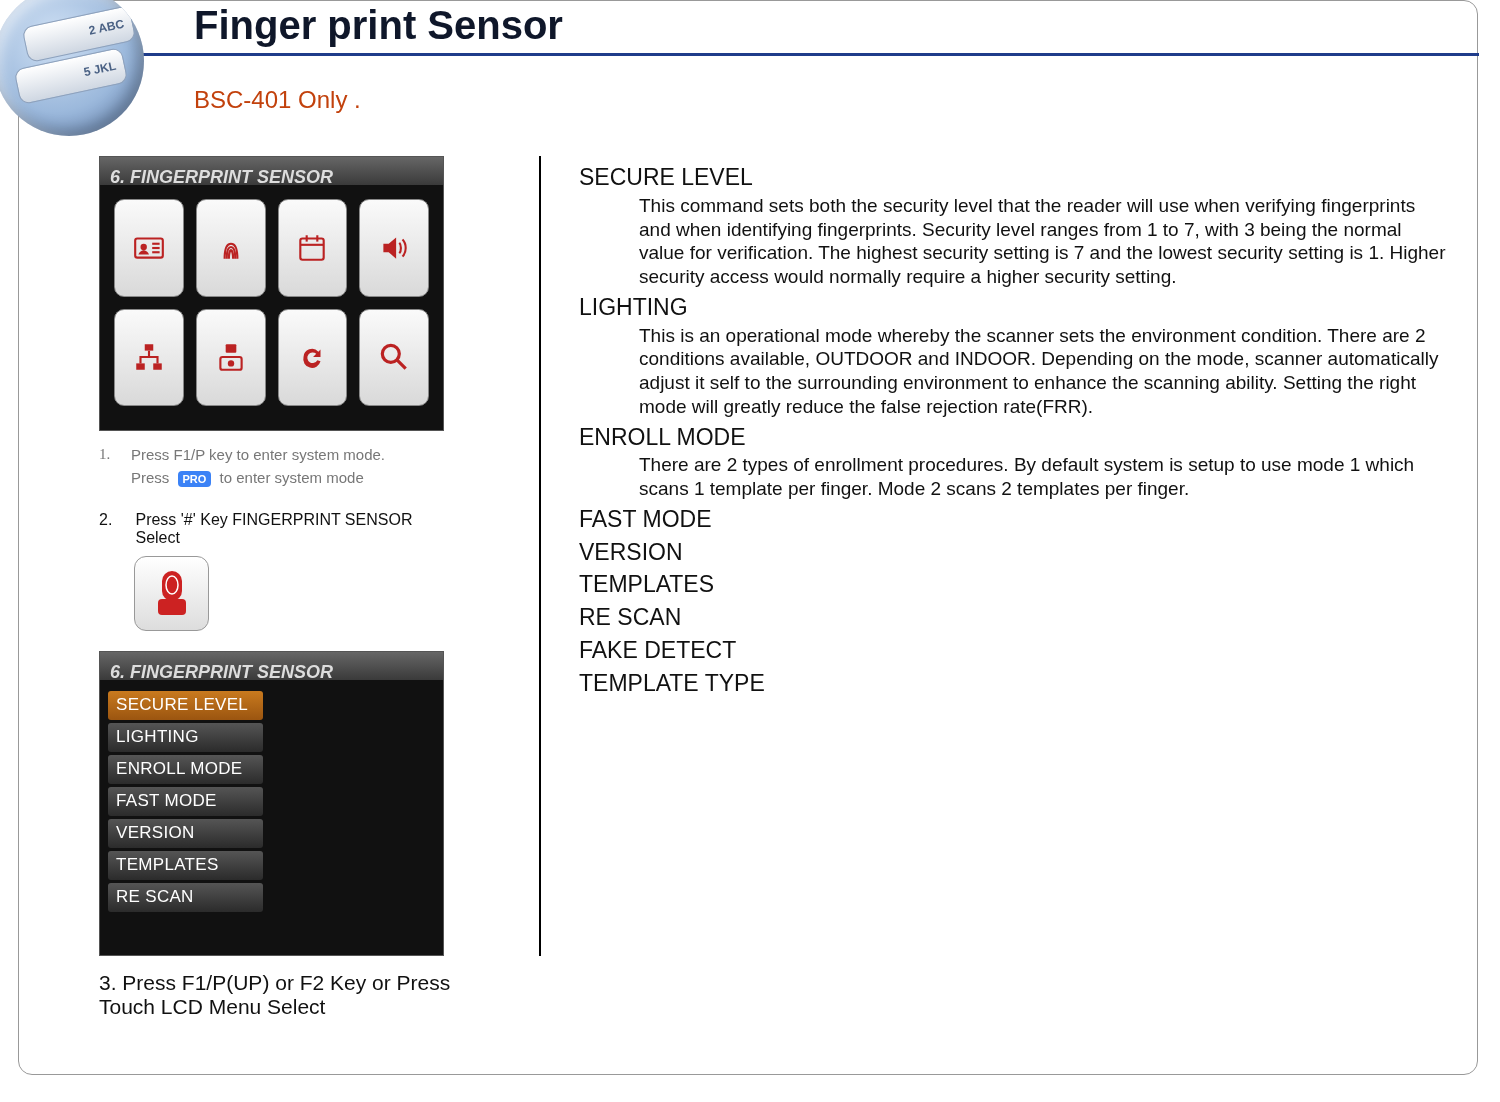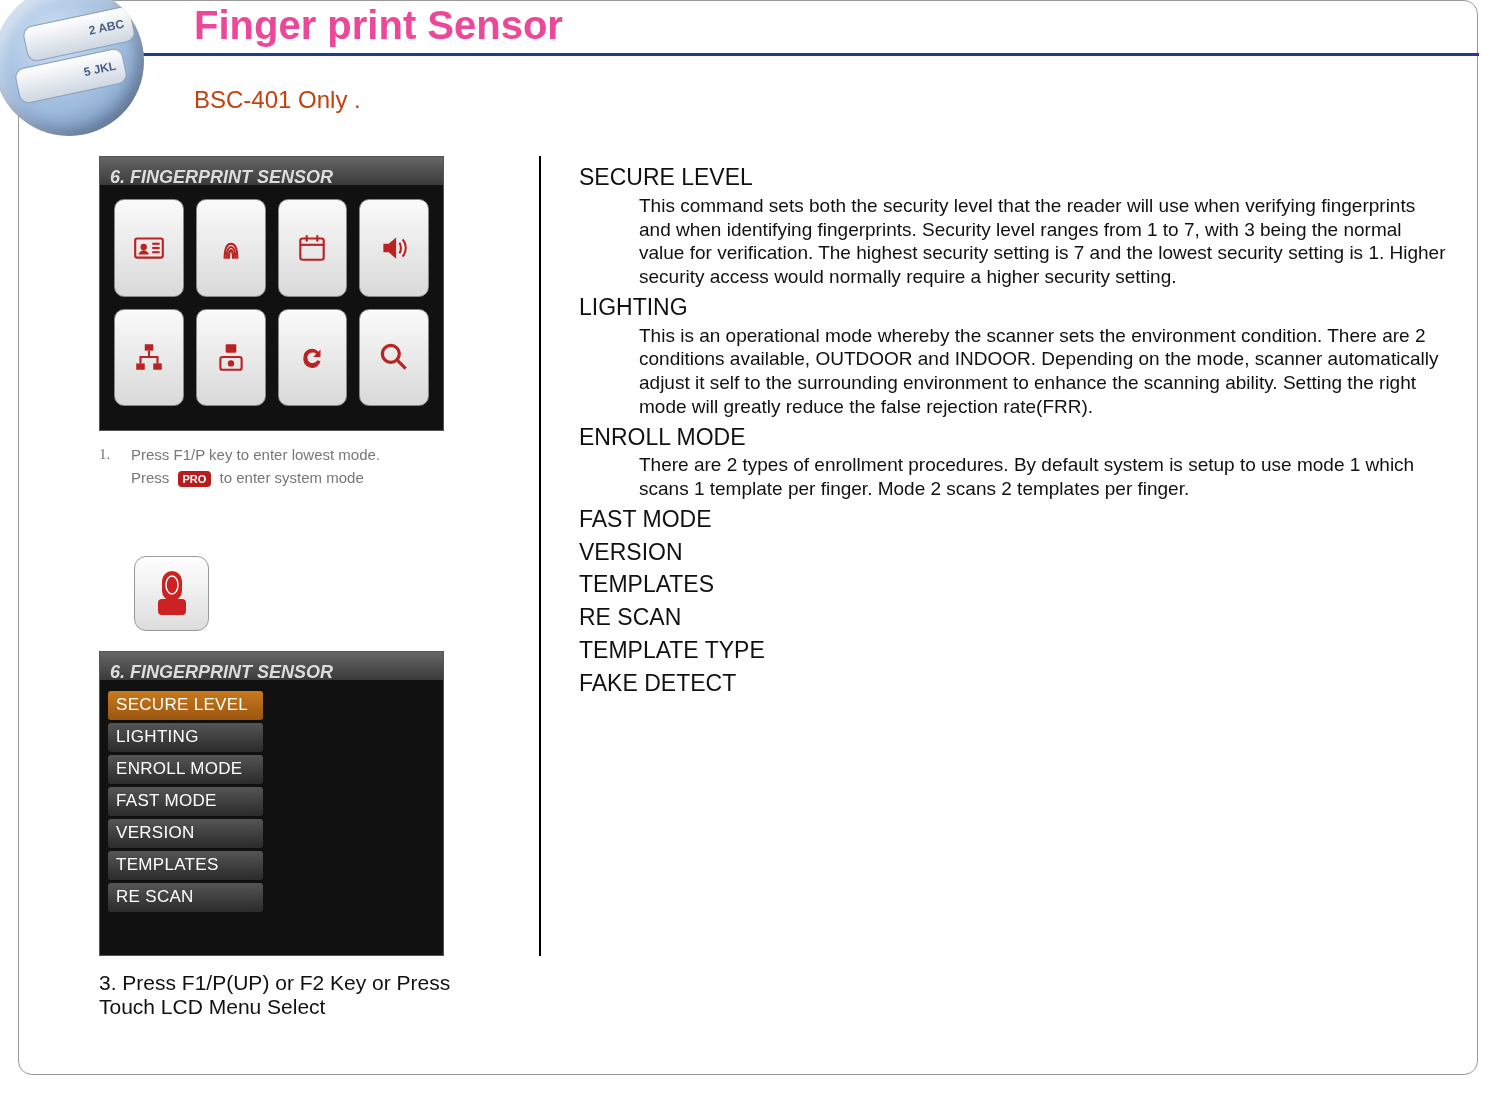--- a/index.html
+++ b/index.html
@@ -25,21 +25,21 @@
     left:0; top:0;
     width:1460px; height:55px;
     border-bottom:3px solid #1f3c8a;
     border-radius:14px 14px 0 0;
   }
   .title {
     position:absolute;
     left:175px; top:2px;
     font-size:40px;
     font-weight:bold;
-    color:#ec4899;
+    color:#0f172a;
   }
   .subtitle {
     position:absolute;
     left:175px; top:85px;
     font-size:24px;
     color:#c2410c;
   }
   
   .logo-circle {
     position:absolute;
@@ -103,21 +103,21 @@
     position:absolute;
     left:80px; top:445px;
     width:345px;
     font-size:15px;
     color:#777;
   }
   .step-row { display:flex; margin-bottom:6px; }
   .step-row .num { width:32px; font-family:Georgia,serif; }
   .pro-badge {
     display:inline-block;
-    background:#b91c1c;
+    background:#3b82f6;
     color:#fff;
     font-size:11px;
     font-weight:bold;
     padding:2px 5px;
     border-radius:4px;
     vertical-align:middle;
     margin:0 4px;
   }
   .step2 {
     position:absolute;
@@ -274,32 +274,36 @@
             <circle cx="13" cy="13" r="8" fill="none" stroke="#b22" stroke-width="3"></circle>
             <line x1="19" y1="19" x2="27" y2="27" stroke="#b22" stroke-width="3"></line>
           </svg>
       </div>
     </div>
   </div>
 
   <div class="step-list">
     <div class="step-row">
       <div class="num">1.</div>
-      <div>Press F1/P key to enter lowest mode.</div>
+      <div>Press F1/P key to enter system mode.</div>
     </div>
     <div class="step-row">
       <div class="num"></div>
       <div>
         <span>Press</span>
         <span class="pro-badge">PRO</span>
         <span>to enter system mode</span>
       </div>
     </div>
   </div>
 
+  <div class="step2">
+    <span class="num">2.</span>
+    <span class="txt">Press '#' Key FINGERPRINT SENSOR Select</span>
+  </div>
   <div class="fp-btn">
     <svg viewBox="0 0 40 50">
         <rect x="10" y="2" width="20" height="30" rx="10" fill="#c22"></rect>
         <rect x="6" y="30" width="28" height="16" rx="4" fill="#c22"></rect>
         <ellipse cx="20" cy="16" rx="6" ry="9" fill="none" stroke="#fff" stroke-width="1.5"></ellipse>
       </svg>
   </div>
 
   <div class="panel2">
     <div class="panel-title">6. FINGERPRINT SENSOR</div>
@@ -329,17 +333,17 @@
     <div class="def-body">This is an operational mode whereby the scanner sets the environment condition. There are 2 conditions available, OUTDOOR and INDOOR. Depending on the mode, scanner automatically adjust it self to the surrounding environment to enhance the scanning ability. Setting the right mode will greatly reduce the false rejection rate(FRR).</div>
 
     <div class="def-title">ENROLL MODE</div>
     <div class="def-body">There are 2 types of enrollment procedures. By default system is setup to use mode 1 which scans 1 template per finger. Mode 2 scans 2 templates per finger.</div>
 
     <div class="def-title">FAST MODE</div>
 
     <div class="def-title bare">VERSION</div>
     <div class="def-title bare">TEMPLATES</div>
     <div class="def-title bare">RE SCAN</div>
+    <div class="def-title bare">FAKE DETECT</div>
     <div class="def-title bare">TEMPLATE TYPE</div>
-    <div class="def-title bare">FAKE DETECT</div>
   </div>
 
 </div>
 
 </body></html>

